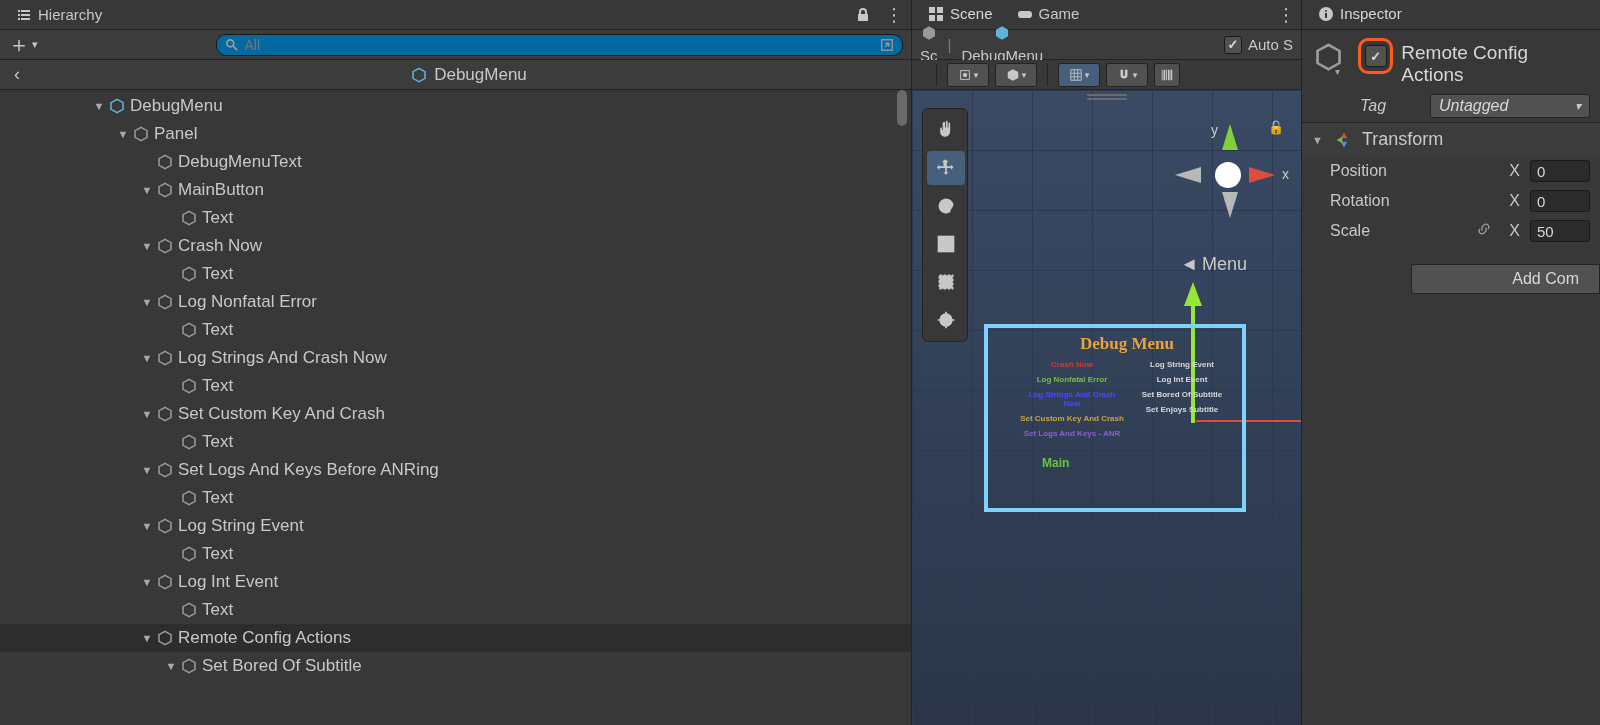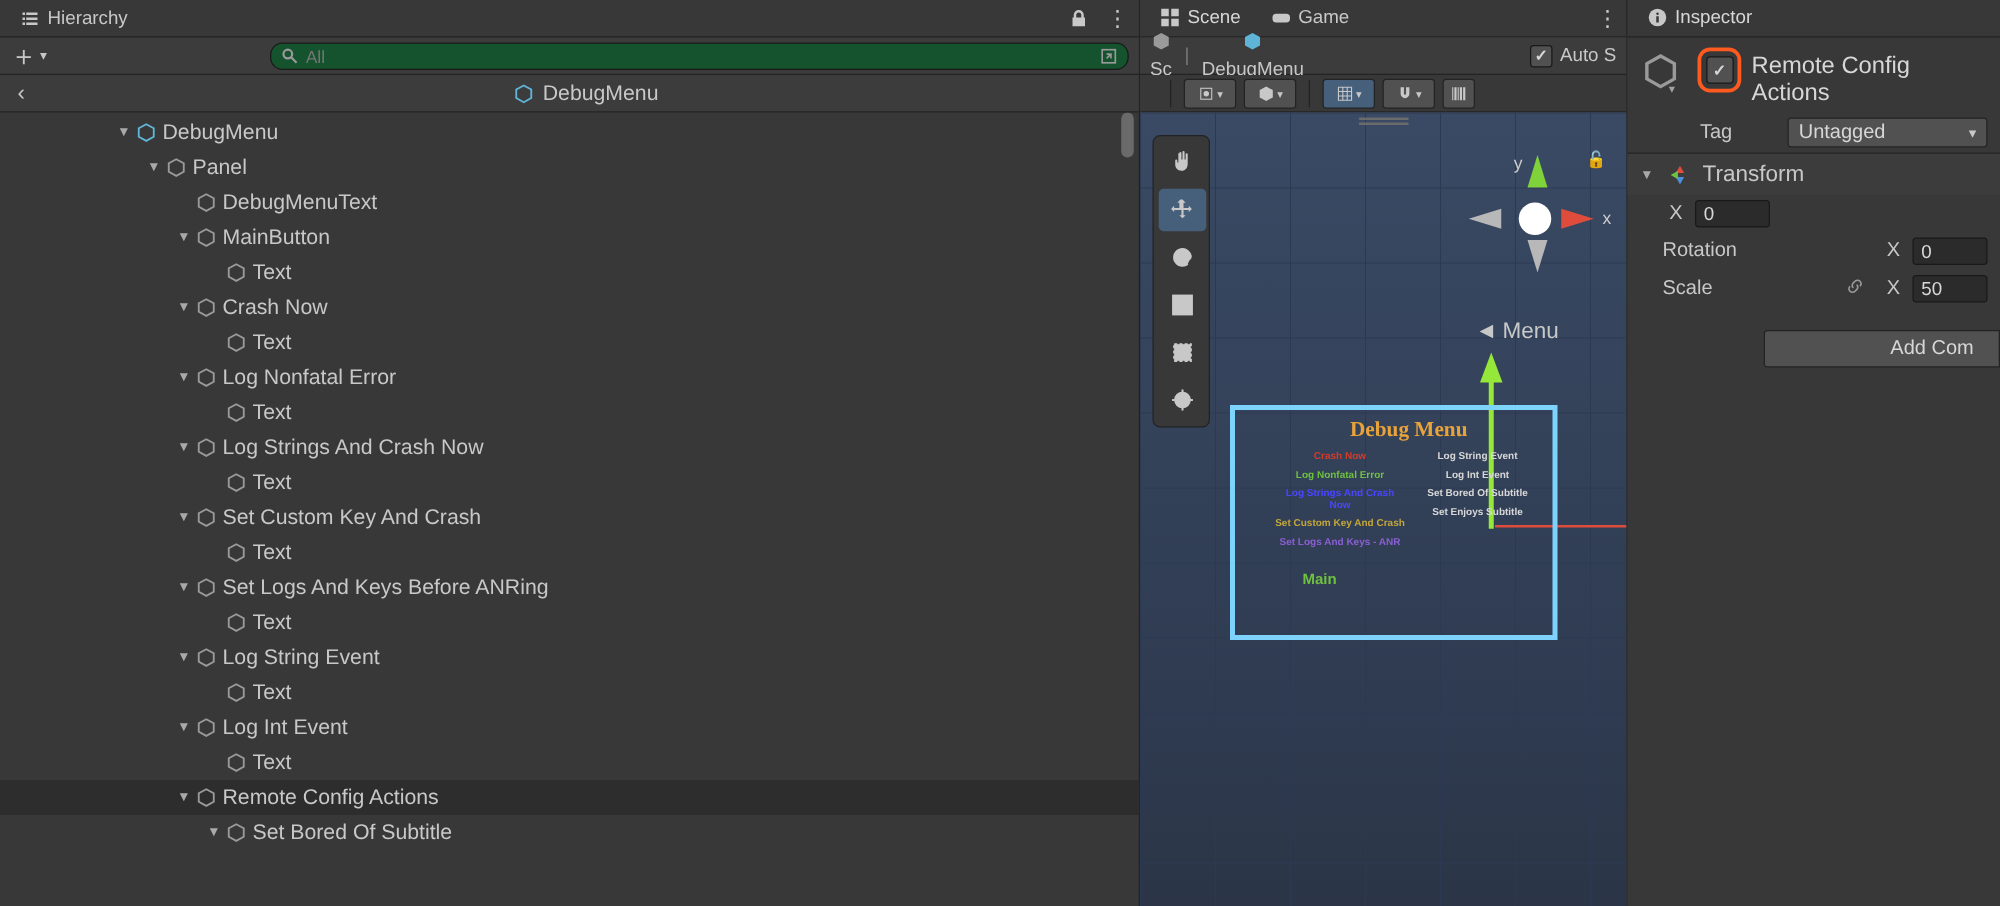--- a/index.html
+++ b/index.html
@@ -8,21 +8,21 @@
 
   
   .hierarchy-panel { width: 912px; height: 100%; background: #383838; display:flex; flex-direction:column; border-right:1px solid #232323;}
   .panel-header { height:30px; background:#383838; display:flex; align-items:center; padding:0 8px; gap:8px; border-bottom:1px solid #232323; position:relative;}
   .tab { background:#383838; padding:4px 8px; display:flex; align-items:center; gap:6px; color:#c8c8c8; font-size:15px;}
   .tab.active { background:#383838;}
   .icon-svg { width:16px; height:16px; fill:#c8c8c8; display:inline-block;}
   .header-right-icons { margin-left:auto; display:flex; gap:14px; align-items:center; }
   .toolbar-row { height:30px; display:flex; align-items:center; gap:8px; padding:0 8px; background:#3c3c3c; border-bottom:1px solid #232323;}
   .plus-dropdown { display:flex; align-items:center; gap:2px; color:#c8c8c8; font-size:20px; cursor:pointer;}
-  .search-field { flex:1; background:#14532d; border:1px solid #191919; border-radius:10px; height:22px; display:flex; align-items:center; padding:0 8px; gap:6px; margin-left:170px;}
+  .search-field { flex:1; background:#0369a1; border:1px solid #191919; border-radius:10px; height:22px; display:flex; align-items:center; padding:0 8px; gap:6px; margin-left:170px;}
   .search-field input { flex:1; background:transparent; border:none; outline:none; color:#c8c8c8; font-size:14px;}
   .breadcrumb-row { height:30px; background:#3c3c3c; display:flex; align-items:center; padding:0 8px; gap:8px; border-bottom:1px solid #232323; font-size:16px;}
   .chev-back { font-size:18px; color:#c8c8c8; padding:0 6px;}
   .bc-center { flex:1; display:flex; align-items:center; justify-content:center; gap:6px; font-size:17px;}
   .cube-icon { width:18px; height:18px; display:inline-flex; align-items:center; justify-content:center;}
   .cube-svg { width:18px; height:18px;}
 
   .tree-scroll { flex:1; position:relative; overflow:hidden;}
   .tree { padding-top:2px; padding-bottom:10px; font-size:17px;}
   .tree-row { height:28px; display:flex; align-items:center; color:#c8c8c8; cursor:default; }
@@ -96,21 +96,21 @@
 
   
   .inspector-panel { flex:1; height:100%; background:#383838; display:flex; flex-direction:column;}
   .insp-tabs { height:30px; display:flex; align-items:center; padding:0 6px; border-bottom:1px solid #232323;}
   .insp-head { padding:8px 10px 4px 10px; display:flex; align-items:flex-start; gap:8px;}
   .obj-cube { width:38px; height:38px; display:flex; align-items:center; justify-content:center;}
   .obj-cube svg{width:34px;height:34px;fill:#9a9a9a;}
   .highlight-check { width:36px; height:36px; border:3px solid #ff5a1f; border-radius:10px; display:flex; align-items:center; justify-content:center;}
   .highlight-check .checkbox{width:22px;height:22px;}
   .obj-name { font-size:19px; color:#d7d7d7; margin-top:4px;}
-  .insp-row { display:flex; align-items:center; gap:10px; padding:4px 10px; font-size:16px;}
+  .insp-row { display:flex; align-items:center; gap:10px; padding:4px 10px; font-size:16px;font-style:italic;}
   .insp-row .field-label{ color:#c8c8c8; width:60px;}
   .dropdown { flex:1; height:24px; background:#515151; border:1px solid #232323; border-radius:3px; display:flex; align-items:center; padding:0 8px; justify-content:space-between; color:#d7d7d7;}
   .caret-down::after{content:"▾"; color:#c8c8c8; font-size:12px;}
   .insp-fold { width:14px; color:#a9a9a9; font-size:11px;}
 
   .component-header { display:flex; align-items:center; gap:8px; padding:6px 10px; font-size:18px; border-top:1px solid #232323; background:#3c3c3c;}
   .component-header .icon { width:20px; height:20px; display:inline-flex; align-items:center; justify-content:center;}
   .component-header .icon svg { width:20px; height:20px;}
 
   .prop-row { display:flex; align-items:center; padding:4px 10px 4px 28px; gap:10px; font-size:16px;}
@@ -567,20 +567,21 @@
       <svg viewBox="0 0 24 24">
           <path d="M12 3l4 7H8l4-7z" fill="#e04c3c"></path>
           <path d="M12 21l-4-7h8l-4 7z" fill="#4a8fe0"></path>
           <path d="M3 12l7-4v8l-7-4z" fill="#6fc140"></path>
         </svg>
     </span>
     <span style="font-weight:400">Transform</span>
   </div>
 
   <div class="prop-row">
+    <span class="plabel">Position</span>
     <span class="xletter">X</span>
     <input class="num-field" value="0" style="">
   </div>
   <div class="prop-row">
     <span class="plabel">Rotation</span>
     <span class="xletter">X</span>
     <input class="num-field" value="0" style="">
   </div>
   <div class="prop-row">
     <span class="plabel">Scale</span>

